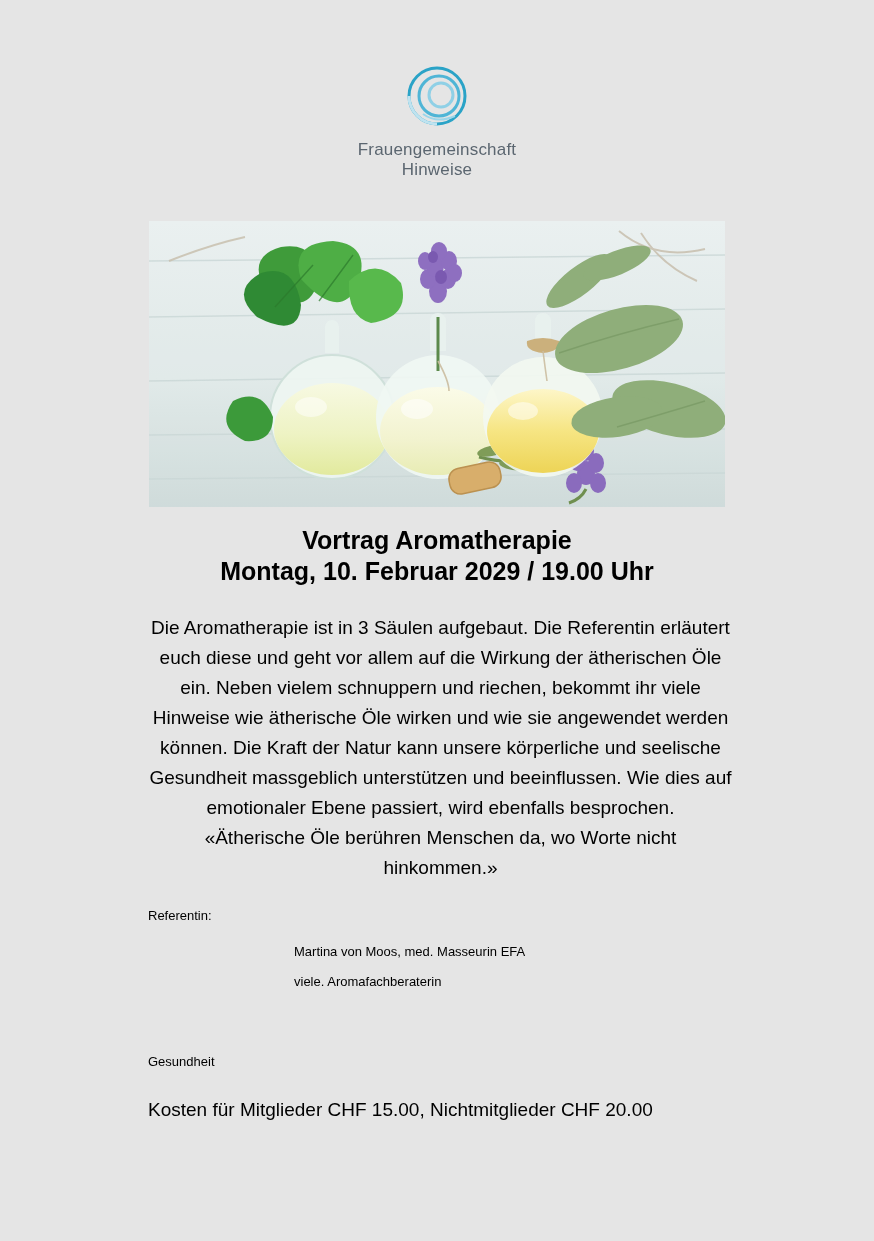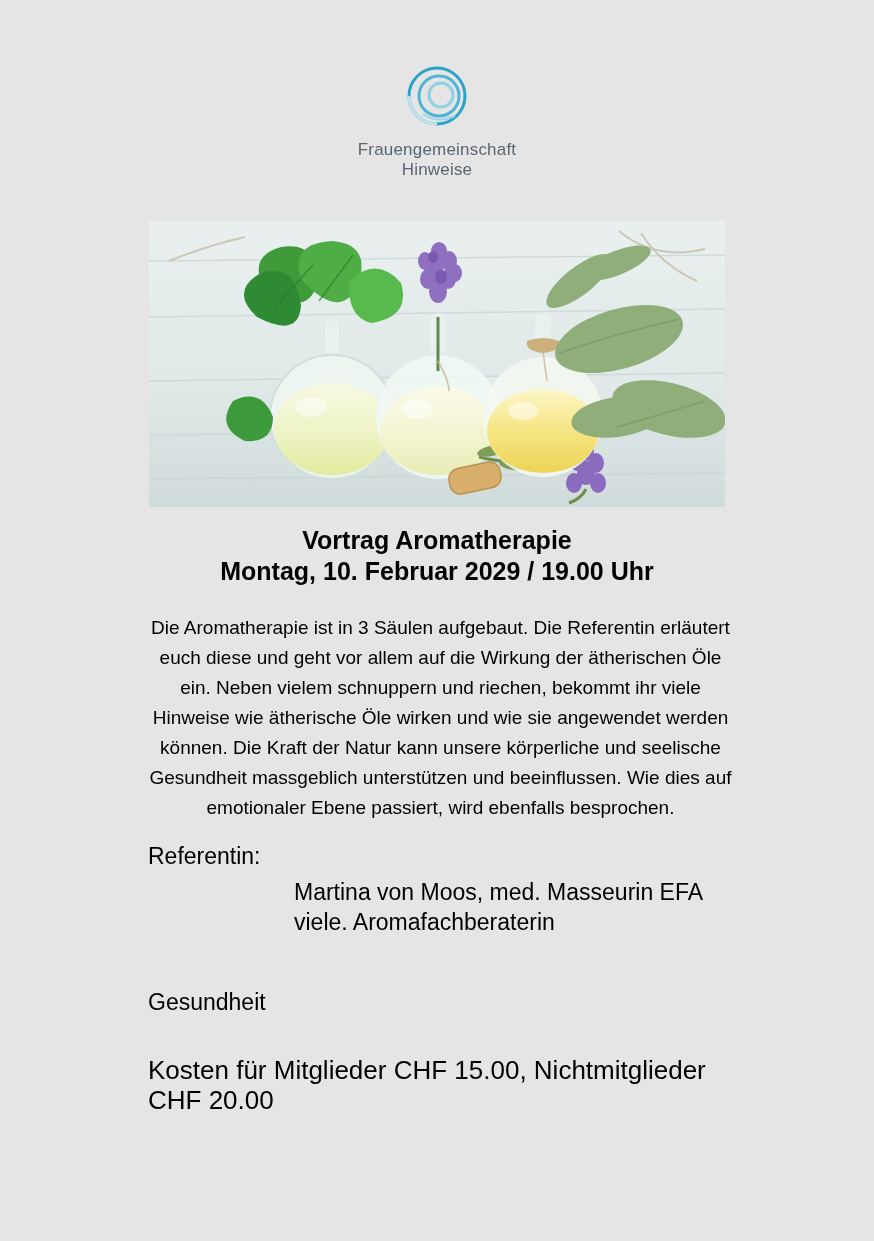--- a/index.html
+++ b/index.html
@@ -89,39 +89,38 @@
     text-align: center;
   }
   .para.quote {
     margin-top: 0px;
   }
   .spacer-sm { height: 18px; }
   .spacer-xs { height: 14px; }
 
   .detail-row {
     display: flex;
-    font-size: 23px;
+    font-size: 13px;
     line-height: 30px;
   }
   .detail-label {
     width: 146px;
     flex: 0 0 146px;
   }
   .detail-value {
     flex: 1 1 auto;
     margin-top: 36px;
   }
   .detail-value .sub {
     display: block;
   }
 
   .footer-block {
-    font-size: 26px;
+    font-size: 19px;
     line-height: 30px;
-    margin-top: 20px;
   }
 </style>
 </head>
 <body>
 
 <div class="page">
 
   <div class="logo-block">
     <div class="logo-mark">
       <svg width="72" height="72" viewBox="0 0 72 72" xmlns="http://www.w3.org/2000/svg">
@@ -294,20 +293,21 @@
     </svg>
   </div>
 
   <div class="headline">
     <div>Vortrag Aromatherapie</div>
     <div>Montag, 10. Februar 2029 / 19.00 Uhr</div>
   </div>
 
   <div class="body-wrap">
     <p class="para">Die Aromatherapie ist in 3 Säulen aufgebaut. Die Referentin erläutert euch diese und geht vor allem auf die Wirkung der ätherischen Öle ein. Neben vielem schnuppern und riechen, bekommt ihr viele Hinweise wie ätherische Öle wirken und wie sie angewendet werden können. Die Kraft der Natur kann unsere körperliche und seelische Gesundheit massgeblich unterstützen und beeinflussen. Wie dies auf emotionaler Ebene passiert, wird ebenfalls besprochen.</p>
+    <p class="para quote">«Ätherische Öle berühren Menschen da, wo Worte nicht hinkommen.»</p>
 
     <div class="spacer-sm"></div>
 
     <div class="detail-row">
       <div class="detail-label">Referentin:</div>
       <div class="detail-value">
         <span>Martina von Moos, med. Masseurin EFA</span>
         <span class="sub">viele. Aromafachberaterin</span>
       </div>
     </div>

